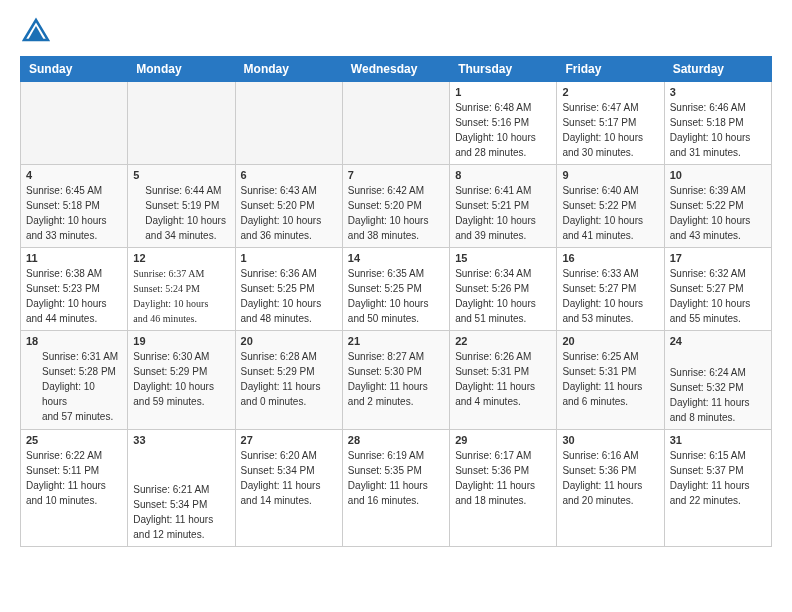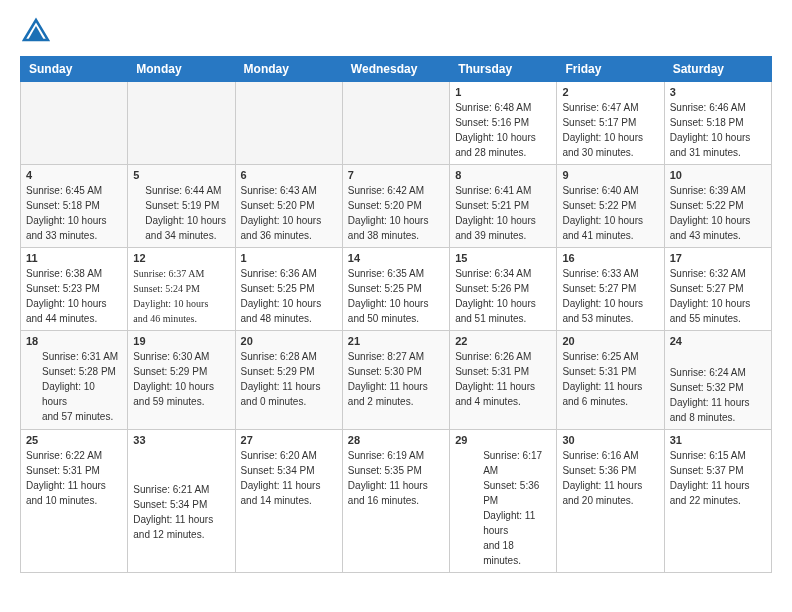--- a/index.html
+++ b/index.html
@@ -306,21 +306,21 @@
             <div class="day-info" style="white-space: pre-line; margin-top: 18px;">Sunrise: 6:24 AM
 Sunset: 5:32 PM
 Daylight: 11 hours
 and 8 minutes.</div>
           </td>
         </tr>
         <tr>
           <td>
             <span class="day-number">25</span>
             <div class="day-info" style="white-space: pre-line;">Sunrise: 6:22 AM
-Sunset: 5:31 PM
+Sunset: 5:11 PM
 Daylight: 11 hours
 and 10 minutes.</div>
           </td>
           <td>
             <span class="day-number">33</span>
             <div class="day-info" style="white-space: pre-line; margin-top: 36px;">Sunrise: 6:21 AM
 Sunset: 5:34 PM
 Daylight: 11 hours
 and 12 minutes.</div>
           </td>
@@ -333,21 +333,21 @@
           </td>
           <td>
             <span class="day-number">28</span>
             <div class="day-info" style="white-space: pre-line;">Sunrise: 6:19 AM
 Sunset: 5:35 PM
 Daylight: 11 hours
 and 16 minutes.</div>
           </td>
           <td>
             <span class="day-number">29</span>
-            <div class="day-info" style="white-space: pre-line; margin-left: 28px;">Sunrise: 6:17 AM
+            <div class="day-info" style="white-space: pre-line;">Sunrise: 6:17 AM
 Sunset: 5:36 PM
 Daylight: 11 hours
 and 18 minutes.</div>
           </td>
           <td>
             <span class="day-number">30</span>
             <div class="day-info" style="white-space: pre-line;">Sunrise: 6:16 AM
 Sunset: 5:36 PM
 Daylight: 11 hours
 and 20 minutes.</div>

